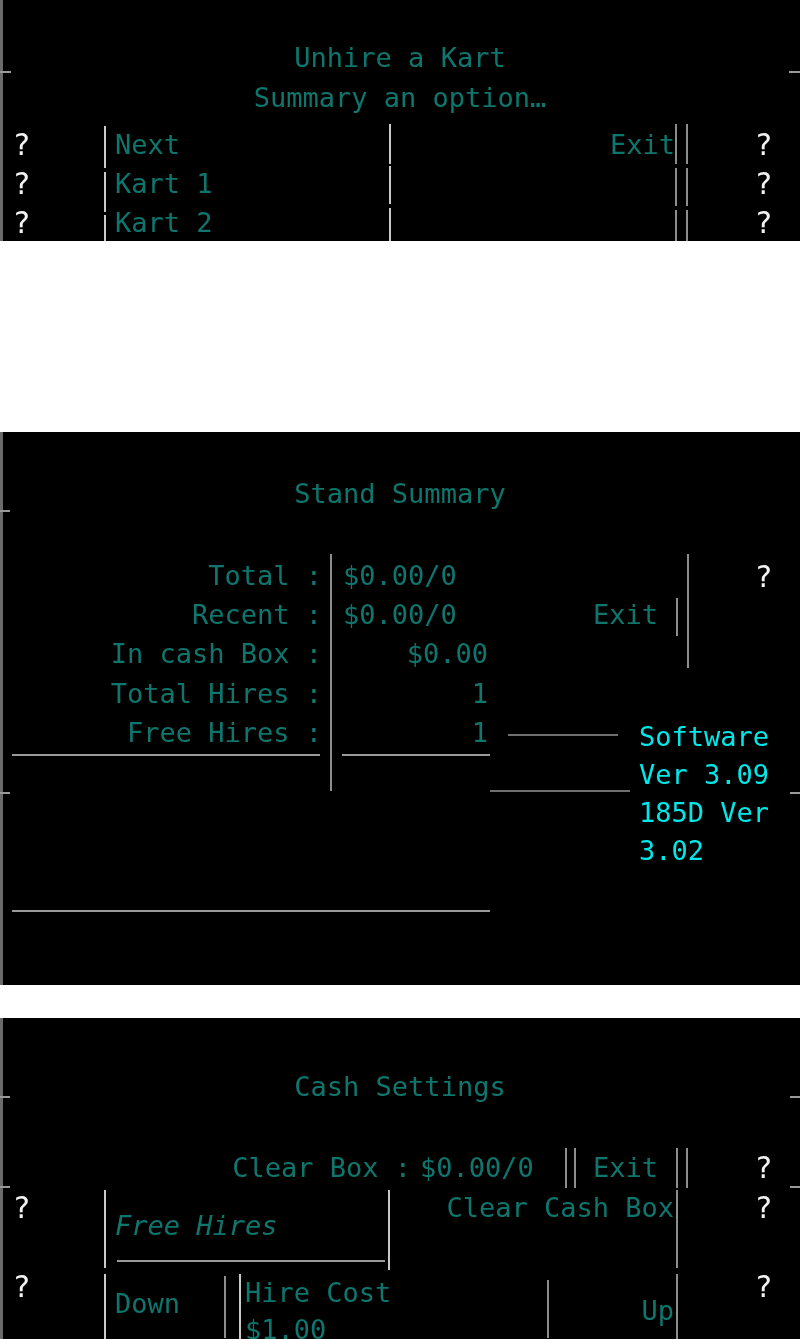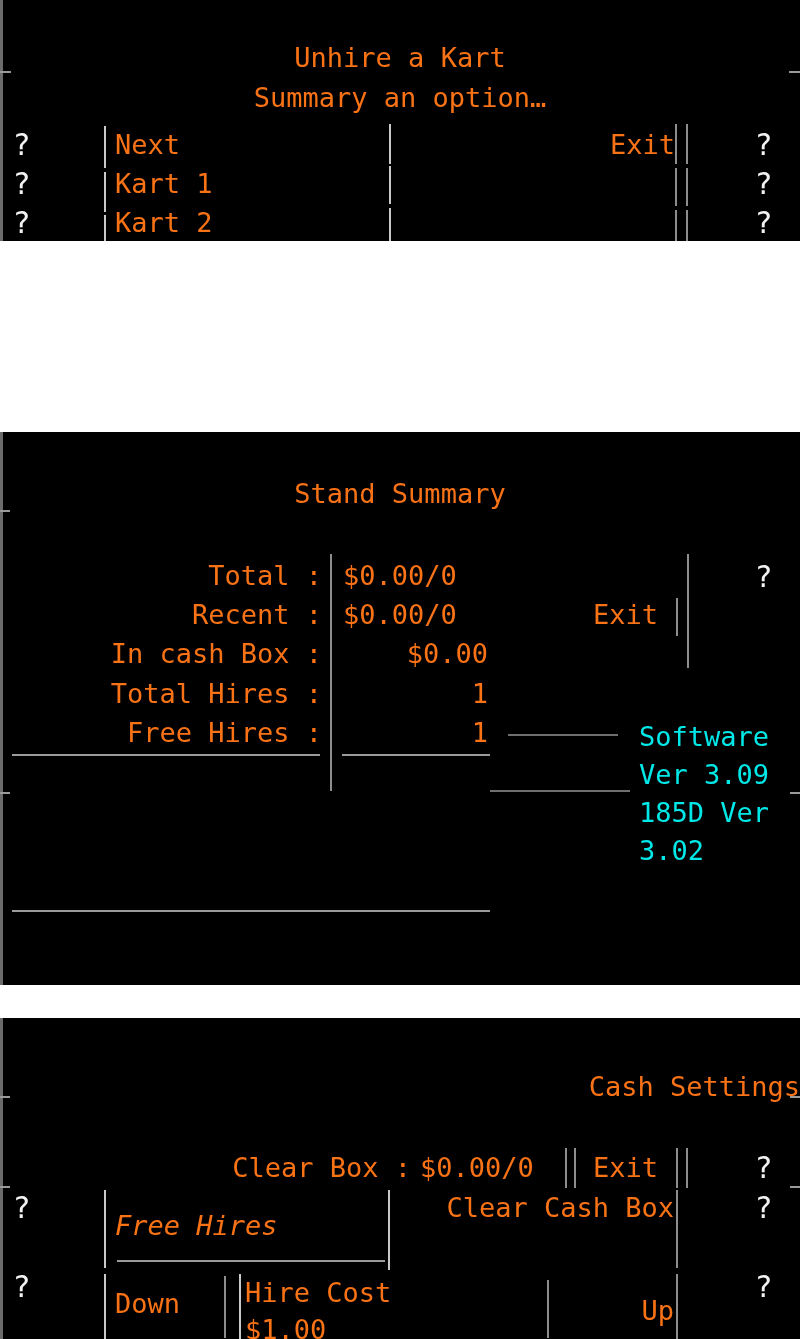--- a/index.html
+++ b/index.html
@@ -1,21 +1,21 @@
 <!DOCTYPE html>
 <html><head>
 <meta charset="utf-8">
 <style>
   html,body{margin:0;padding:0;background:#ffffff;}
   body{
     width:800px;height:1339px;position:relative;overflow:hidden;
     font-family:"DejaVu Sans Mono","Liberation Mono",monospace;
   }
   .panel{position:absolute;left:0;width:800px;background:#000000;overflow:hidden;}
-  .txt{position:absolute;color:#f97316;white-space:pre;font-size:27px;line-height:40px;letter-spacing:0px;}
+  .txt{position:absolute;color:#0f766e;white-space:pre;font-size:27px;line-height:40px;letter-spacing:0px;}
   .qm{position:absolute;color:#f2f2f2;font-size:30px;line-height:30px;font-family:"DejaVu Sans","Liberation Sans",sans-serif;}
   .vline{position:absolute;width:2px;background:#c9c9c9;}
   .vline-d{position:absolute;width:2px;background:#8d8d8d;}
   .hline{position:absolute;height:2px;background:#9a9a9a;}
   .hline-d{position:absolute;height:2px;background:#6f6f6f;}
   .border-l{position:absolute;left:0;width:3px;background:#6b6b6b;}
   .ctr{text-align:center;}
   .right{text-align:right;}
   .wrapcol{position:absolute;color:#00e8e8;font-size:27px;line-height:38px;width:132px;white-space:normal;word-break:break-all;}
 </style>
@@ -99,21 +99,21 @@
   <div class="wrapcol" style="left:639px;top:286px;">Software Ver 3.09 185D Ver 3.02</div>
 </div>
 
 <div class="panel" style="top:1018px;height:321px;">
   <div class="border-l" style="top:0px;height:321px;"></div>
   <div class="hline" style="left:0px;top:78px;width:10px;"></div>
   <div class="hline" style="left:790px;top:78px;width:10px;"></div>
   <div class="hline" style="left:0px;top:168px;width:10px;"></div>
   <div class="hline" style="left:790px;top:168px;width:10px;"></div>
 
-  <div class="txt ctr" style="left:0px;top:49px;width:800px;text-align:right;">Cash Settings</div>
+  <div class="txt ctr" style="left:0px;top:49px;width:800px;">Cash Settings</div>
 
   <div class="txt right" style="left:0px;top:130px;width:411px;">Clear Box :</div>
   <div class="txt" style="left:420px;top:130px;">$0.00/0</div>
 
   <div class="vline-d" style="left:565px;top:130px;height:40px;"></div>
   <div class="vline-d" style="left:574px;top:130px;height:40px;"></div>
 
   <div class="txt" style="left:593px;top:130px;">Exit</div>
 
   <div class="vline-d" style="left:676px;top:130px;height:40px;"></div>

